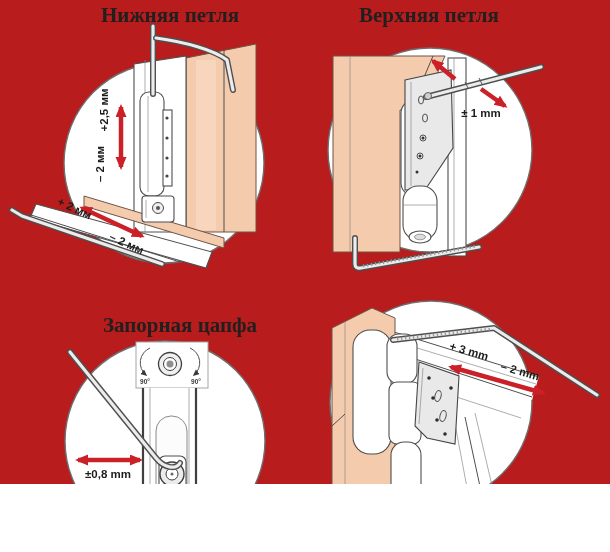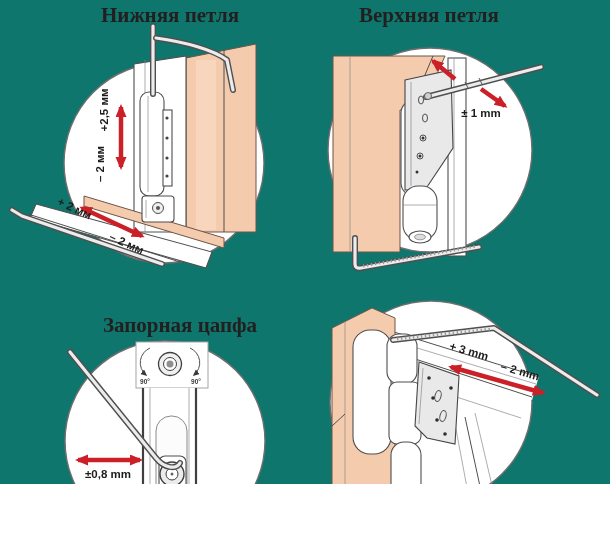--- a/index.html
+++ b/index.html
@@ -1,16 +1,16 @@
 <!DOCTYPE html>
 <html><head>
 <meta charset="utf-8">
 <style>
   html,body{margin:0;padding:0;background:#ffffff;}
-  .stage{position:relative;width:610px;height:484px;background:#0f766e;overflow:hidden;
+  .stage{position:relative;width:610px;height:484px;background:#b91c1c;overflow:hidden;
          font-family:"Liberation Sans",sans-serif;}
   svg{display:block;}
   .title{font-family:"Liberation Serif",serif;font-weight:bold;font-size:21px;fill:#221f1f;}
   .lbl{font-family:"Liberation Sans",sans-serif;font-weight:bold;font-size:11.5px;fill:#1d1d1b;}
   .lbl-sm{font-family:"Liberation Sans",sans-serif;font-weight:bold;font-size:6.5px;fill:#3a3a3a;}
   .circle{fill:#ffffff;stroke:#6e6e6e;stroke-width:1.4;}
   .pnk{fill:#f5cbae;stroke:#6d5546;stroke-width:1;}
   .pnk-lt{fill:#f8d6bd;stroke:none;}
   .wht{fill:#ffffff;stroke:#4f4f4f;stroke-width:1.1;}
   .mtl{fill:#e9e9e9;stroke:#454545;stroke-width:1.1;}

